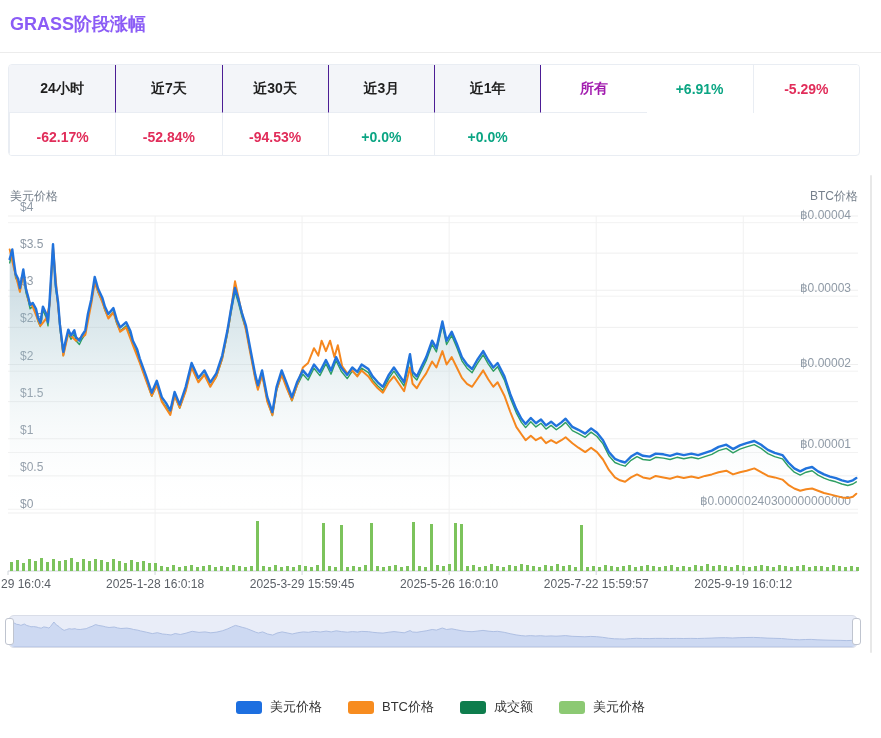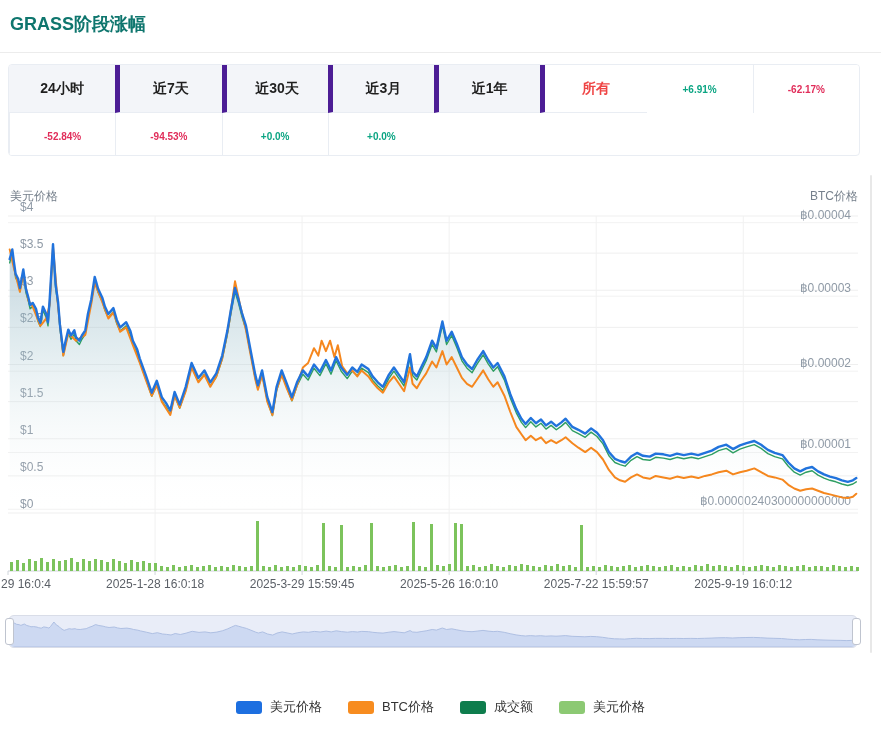--- a/index.html
+++ b/index.html
@@ -1,28 +1,28 @@
 <!DOCTYPE html>
 <html><head>
 <meta charset="utf-8">
 <style>
   html,body{margin:0;padding:0;background:#fff;}
   .page{position:relative;width:881px;height:738px;background:#fff;overflow:hidden;
         font-family:"Liberation Sans","DejaVu Sans",sans-serif;}
-  .page-title{position:absolute;left:10px;top:12px;margin:0;font-size:18px;font-weight:700;color:#0f766e;}
+  .page-title{position:absolute;left:10px;top:12px;margin:0;font-size:18px;font-weight:700;color:#8b5cf6;}
   .title-divider{position:absolute;left:0;top:52px;width:881px;height:1px;background:#ececec;}
   .period-table{position:absolute;left:8px;top:64px;width:852px;height:92px;display:grid;
         grid-template-columns:repeat(8,1fr);grid-template-rows:48px 47px;
         border:1px solid #e9edf3;border-radius:4px;box-sizing:border-box;overflow:hidden;background:#fff;}
   .p-head{display:flex;align-items:center;justify-content:center;background:#f3f5f9;
-        font-size:14px;font-weight:600;color:#1f1f1f;border-left:5px solid #4c1d95;border-bottom:1px solid #e9edf3;cursor:pointer;}
+        font-size:14px;font-weight:600;color:#1f1f1f;border-left:1px solid #4c1d95;border-bottom:1px solid #e9edf3;cursor:pointer;}
   .p-head.first{border-left:none;}
-  .p-head.active{background:#fff;color:#ef4444;}
+  .p-head.active{background:#fff;color:#a21caf;}
   .p-val{display:flex;align-items:center;justify-content:center;background:#fff;
-        font-size:10px;font-weight:600;border-left:1px solid #e9edf3;}
+        font-size:14px;font-weight:600;border-left:1px solid #e9edf3;}
   .p-val.first{border-left:none;}
   .p-val.up{color:#0ba583;}
   .p-val.down{color:#e12d5a;}
   .axis-title{position:absolute;top:188px;font-size:12px;color:#76808c;}
   .axis-title.left{left:10px;}
   .axis-title.right{right:23px;text-align:right;}
   .chart-svg{position:absolute;left:0;top:170px;}
   .navigator{position:absolute;left:8px;top:615px;width:850px;height:33px;background:#e9edf8;
         border:1px solid #d9dde8;border-radius:6px;box-sizing:border-box;}
   .nav-svg{position:absolute;left:0;top:0;border-radius:6px;}
@@ -45,20 +45,21 @@
   <div class="title-divider"></div>
 
   <div class="period-table" id="periodTable">
       <div class="p-head first">24小时</div>
       <div class="p-head">近7天</div>
       <div class="p-head">近30天</div>
       <div class="p-head">近3月</div>
       <div class="p-head">近1年</div>
       <div class="p-head active">所有</div>
       <div class="p-val up first">+6.91%</div>
+      <div class="p-val down">-5.29%</div>
       <div class="p-val down">-62.17%</div>
       <div class="p-val down">-52.84%</div>
       <div class="p-val down">-94.53%</div>
       <div class="p-val up">+0.0%</div>
       <div class="p-val up">+0.0%</div>
     </div>
 
   <div class="axis-title left">美元价格</div>
   <div class="axis-title right">BTC价格</div>
 

